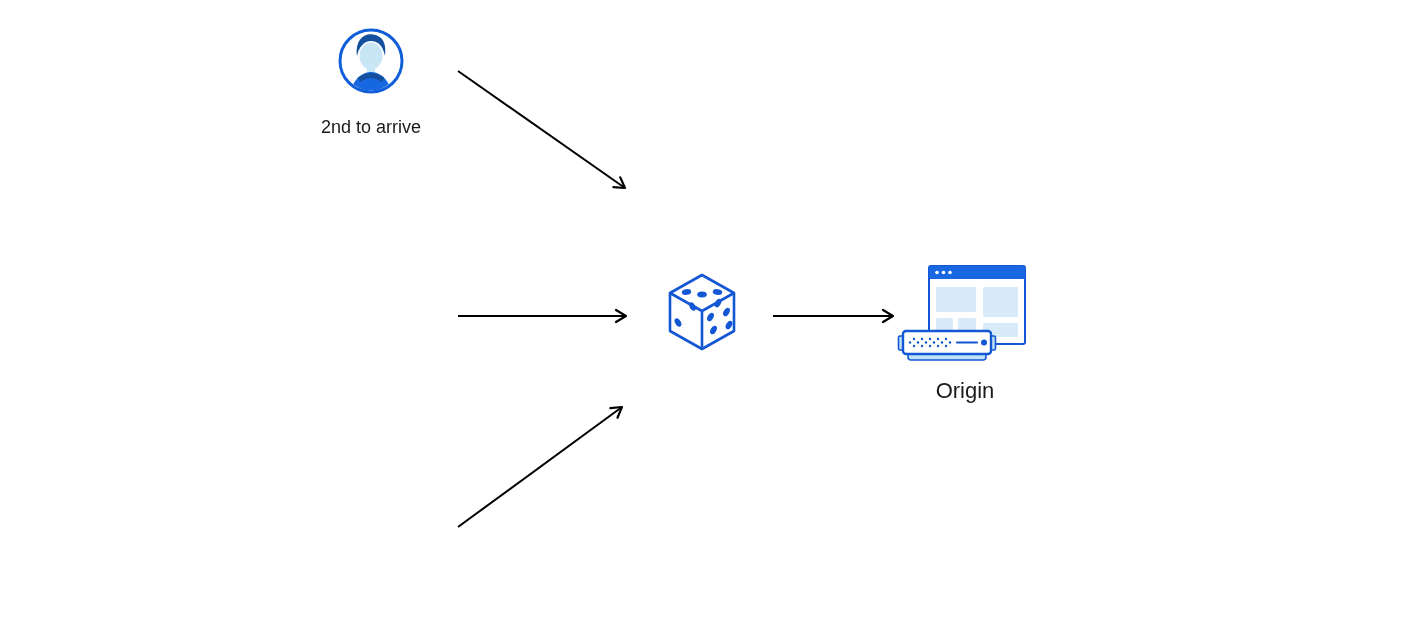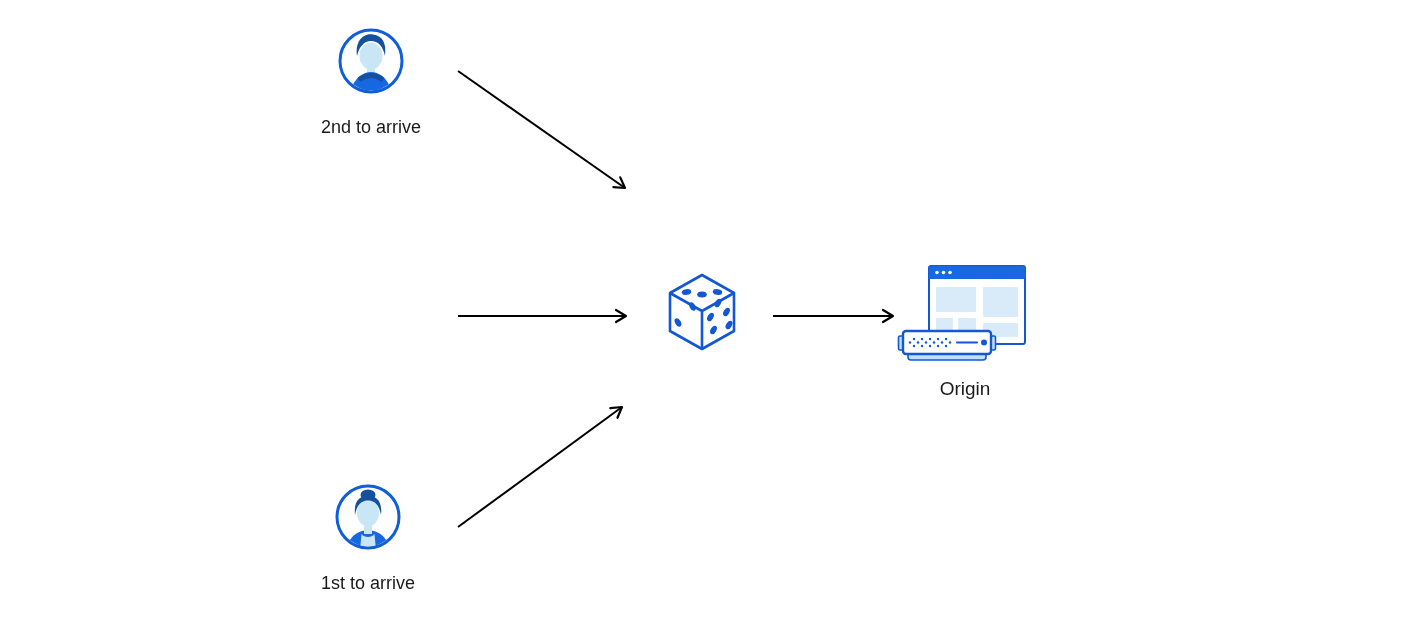--- a/index.html
+++ b/index.html
@@ -30,21 +30,21 @@
     margin-top:22px;
     font-size:18px;line-height:22px;color:var(--text);
     white-space:nowrap;
   }
   .dice-wrap{position:absolute;left:667px;top:272px;width:70px;height:80px;}
   .origin-node{position:absolute;left:895px;top:265px;width:140px;height:140px;}
   .origin-node .browser{position:absolute;left:33px;top:0;}
   .origin-node .server{position:absolute;left:2px;top:64px;}
   .origin-node .label{
     position:absolute;left:0;top:113px;width:100%;
-    text-align:center;font-size:19px;color:var(--text);white-space:nowrap;
+    text-align:center;font-size:22px;color:var(--text);white-space:nowrap;
   }
   .line{stroke:var(--arrow);stroke-width:2;}
 </style>
 </head>
 <body>
 
 <div class="canvas">
 
   <svg class="arrows" viewBox="0 0 1405 633">
     <defs>
@@ -71,39 +71,20 @@
         <path d="M33,44 C25,44 15,50 12,66 L54,66 C51,50 41,44 33,44 Z" fill="var(--accent-mid)"></path>
         <path d="M21,52 Q33,43 45,52" fill="none" stroke="var(--accent-dark)" stroke-width="5"></path>
         <ellipse cx="33" cy="28" rx="11.5" ry="13.5" fill="var(--face)"></ellipse>
         <path d="M19,28 C17,11 27,5 35,6.5 C45,8 48.5,15 47,28 C45,18 40,13 33,13 C26,13 21,19 19,28 Z" fill="var(--accent-dark)"></path>
       </g>
     </svg>
     <div class="label">2nd to arrive</div>
   </div>
 
 
-  <div class="node" style="left:298px;top:484px;">
-    <svg class="avatar" width="66" height="66" viewBox="0 0 66 66">
-      <defs>
-          <clipPath id="c3">
-            <circle cx="33" cy="33" r="29.5"></circle>
-          </clipPath>
-        </defs>
-      <circle cx="33" cy="33" r="31" fill="#fff" stroke="var(--accent)" stroke-width="3"></circle>
-      <g clip-path="url(#c3)">
-        <ellipse cx="33" cy="11" rx="7.5" ry="5.5" fill="var(--accent-dark)"></ellipse>
-        <path d="M33,46 C23,46.5 14,52 11,66 L55,66 C52,52 43,46.5 33,46 Z" fill="var(--accent-mid)"></path>
-        <path d="M25,66 L26.5,50 C29,54 37,54 39.5,50 L41,66 Z" fill="var(--face)"></path>
-        <rect x="29" y="38" width="8" height="12" fill="var(--face)"></rect>
-        <ellipse cx="33" cy="29" rx="11" ry="13.5" fill="var(--face)"></ellipse>
-        <path d="M20,31 C18.5,16 25,12 33,12 C41,12 47.5,16 46,31 C44,20 39,16.5 33,16.5 C27,16.5 22,20 20,31 Z" fill="var(--accent-dark)"></path>
-      </g>
-    </svg>
-    <div class="label">1st to arrive</div>
-  </div>
 
   <div class="dice-wrap">
     <svg width="70" height="80" viewBox="0 0 70 80">
       <g fill="#fff" stroke="var(--icon-stroke)" stroke-width="2.6" stroke-linejoin="round">
         <path d="M35,3 L67,21 L67,59 L35,77 L3,59 L3,21 Z"></path>
         <path d="M3,21 L35,39 L67,21 M35,39 L35,77" fill="none"></path>
       </g>
       <g fill="var(--icon-stroke)">
         <ellipse cx="19.5" cy="20" rx="4.8" ry="2.9" transform="rotate(-10 19.5 20)"></ellipse>
         <ellipse cx="35" cy="22.5" rx="4.8" ry="2.9"></ellipse>

